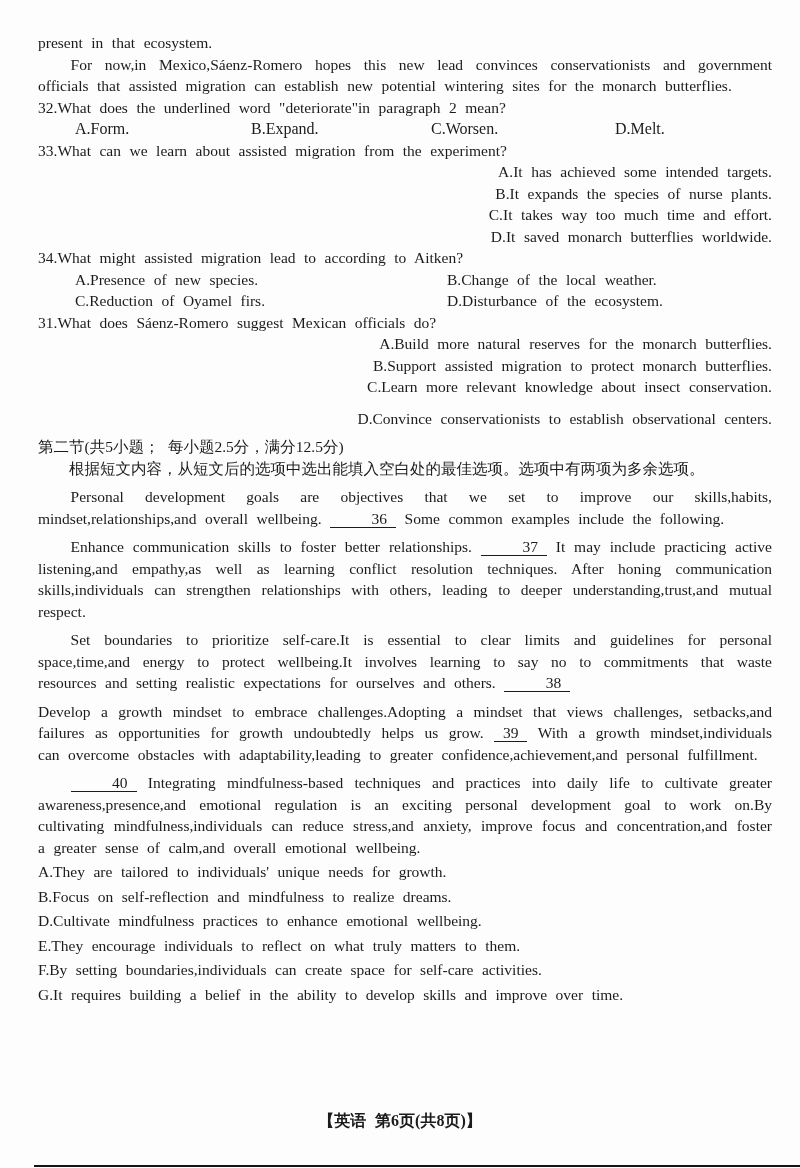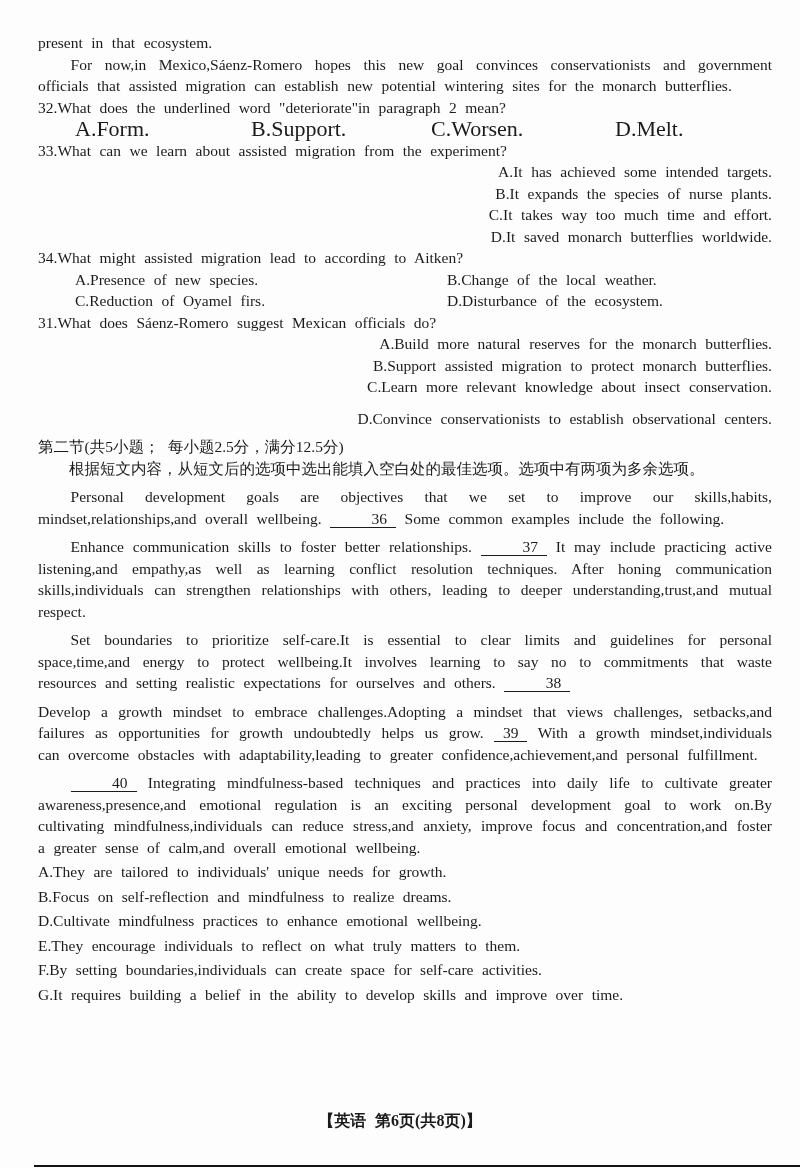--- a/index.html
+++ b/index.html
@@ -19,21 +19,21 @@
     word-spacing: 0.30em;
   }
   .blk { text-align: justify; }
   .para { text-indent: 2.1em; }
   .para-cn { text-indent: 2em; }
   .option { padding-left: 37px; text-align: right; font-family: Liberation Serif, serif; }
   .options4 {
     display: grid;
     grid-template-columns: 176px 180px 184px auto;
     padding-left: 37px;
-    font-size: 22px;
+    font-size: 16px;
     text-align: left;
   }
   .options2 {
     display: grid;
     grid-template-columns: 356px auto;
     padding-left: 37px;
     text-align: left;
     gap: 16px;
   }
   .gap { margin-top: 10px; }
@@ -59,25 +59,25 @@
     left: 34px; right: 0; bottom: 1px;
     height: 2px;
     background: #141414;
   }
 </style>
 </head>
 <body>
 
 <div id="doc">
     <div class="blk">present in that ecosystem.</div>
-    <div class="blk para">For now,in Mexico,Sáenz-Romero hopes this new goal convinces conservationists and government officials that assisted migration can establish new potential wintering sites for the monarch butterflies.</div>
+    <div class="blk para">For now,in Mexico,Sáenz-Romero hopes this new lead convinces conservationists and government officials that assisted migration can establish new potential wintering sites for the monarch butterflies.</div>
     <div class="blk">32.What does the underlined word "deteriorate"in paragraph 2 mean?</div>
     <div class="blk options4">
       <span>A.Form.</span>
-      <span>B.Support.</span>
+      <span>B.Expand.</span>
       <span>C.Worsen.</span>
       <span>D.Melt.</span>
     </div>
     <div class="blk">33.What can we learn about assisted migration from the experiment?</div>
     <div class="blk option">A.It has achieved some intended targets.</div>
     <div class="blk option">B.It expands the species of nurse plants.</div>
     <div class="blk option">C.It takes way too much time and effort.</div>
     <div class="blk option">D.It saved monarch butterflies worldwide.</div>
     <div class="blk">34.What might assisted migration lead to according to Aitken?</div>
     <div class="blk options2">

